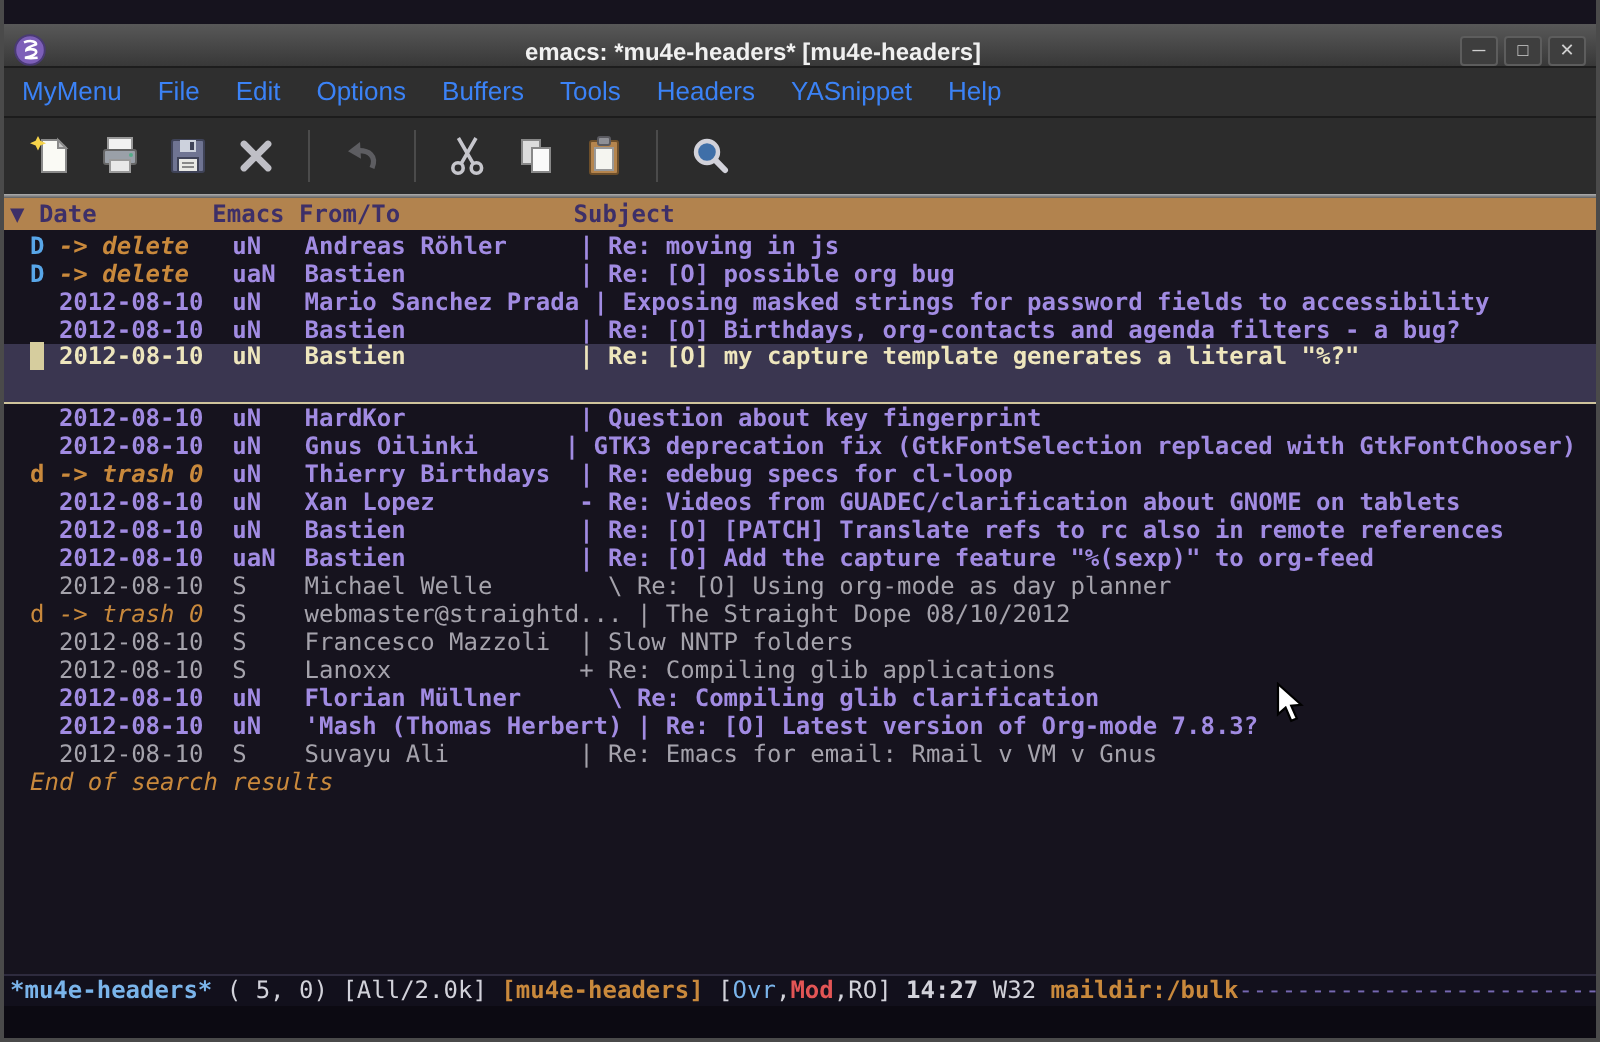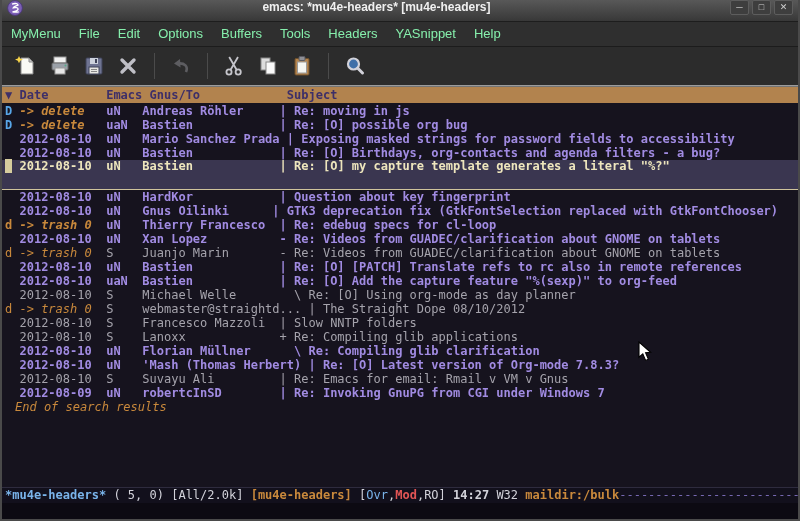--- a/index.html
+++ b/index.html
@@ -3,46 +3,46 @@
 <meta charset="utf-8">
 <style>
   * { box-sizing: border-box; margin: 0; padding: 0; }
   body { width: 800px; height: 521px; overflow: hidden; background: #222; font-family: "Liberation Sans", sans-serif; }
 
   .window { width: 800px; height: 521px; display: flex; flex-direction: column;
             border: 2px solid #4a4a4a; border-top: none; background: #16131e; position: relative; overflow: hidden; }
 
   
   .titlebar { flex: 0 0 22px; background: linear-gradient(#585858, #383838); border-bottom: 1px solid #1d1d1d;
-              display: flex; align-items: flex-start; padding: 0 5px; color: #f0f0f0; font-size: 12px; font-weight: bold; }
+              display: flex; align-items: flex-end; padding: 0 5px; color: #f0f0f0; font-size: 12px; font-weight: bold; margin-top: 12px; }
   .app-icon { width: 16px; height: 16px; display: inline-flex; }
   .title { flex: 1; text-align: center; white-space: nowrap; overflow: hidden; }
   .win-buttons { display: flex; gap: 3px; }
   .wbtn { width: 19px; height: 15px; background: #3e3e3e; border: 1px solid #5d5d5d; border-radius: 2px;
           color: #cfcfcf; font-size: 9px; line-height: 13px; text-align: center; font-weight: normal; }
 
   
   .menubar { flex: 0 0 24px; background: #2f2f2f; border-bottom: 1px solid #1c1c1c;
-             display: flex; align-items: center; color: #86efac; font-size: 13px; }
+             display: flex; align-items: center; color: #3b82f6; font-size: 13px; }
   .menu-item { padding: 0 9px; line-height: 24px; white-space: nowrap; }
 
   
   .toolbar { flex: 0 0 38px; background: #2c2c2c; display: flex; align-items: center; padding: 0 7px; }
   .tbtn { width: 34px; height: 30px; display: flex; align-items: center; justify-content: center; border-radius: 3px; }
   .tbtn.disabled { opacity: 0.45; }
   .tsep { width: 1px; height: 26px; background: #1e1e1e; border-right: 1px solid #4b4b4b; margin: 0 9px; }
   .frame-line { flex: 0 0 2px; background: linear-gradient(#b0b0b0, #606060); }
 
   
   .headerline { flex: 0 0 16px; background: #b2834e; color: #3d2f68;
                 font: bold 12px/16px "DejaVu Sans Mono", monospace; white-space: pre; padding-left: 3px; overflow: hidden; }
 
   
   .buffer { flex: 1; background: #16131e; font: 12px/14px "DejaVu Sans Mono", monospace; overflow: hidden; padding-top: 1px; }
-  .row { white-space: pre; height: 14px; padding-left: 3px; }
+  .row { white-space: pre; height: 14px; padding-left: 13px; }
   .row.unread { color: #a18be2; font-weight: bold; }
   .row.read   { color: #a5a3ac; }
   .row .action { color: #c9893c; font-style: italic; }
   .marker-D { color: #58a6e8; }
   .marker-d { color: #c9893c; }
   .row.current { background: #3a3650; color: #eee6bd !important; border-bottom: 1px solid #cfc49c; height: 30px; line-height: 13px; }
   .block-cursor { background: #d6cd9e; }
   .end-line { color: #c9893c; font-style: italic; white-space: pre; padding-left: 13px; height: 14px; }
 
   
@@ -147,44 +147,42 @@
     <span class="tbtn">
       <svg width="22" height="22" viewBox="0 0 22 22">
         <circle cx="9.5" cy="9" r="5.5" fill="#3f6fa8" stroke="#d2d2da" stroke-width="2.2"></circle>
         <line x1="13.8" y1="13.2" x2="18.5" y2="18" stroke="#d2d2da" stroke-width="3" stroke-linecap="round"></line>
       </svg>
     </span>
   </div>
 
   <div class="frame-line"></div>
 
-  <div class="headerline" id="headerline"><span>▼ </span><span>Date        </span><span>Emacs </span><span>Gnus/To            </span><span>Subject</span></div>
+  <div class="headerline" id="headerline"><span>▼ </span><span>Date        </span><span>Emacs </span><span>From/To            </span><span>Subject</span></div>
 
   <div class="buffer">
     <div id="rows">
         <div class="row unread"><span class="marker-D">D </span><span class="action">-&gt; delete   </span><span>uN   </span><span>Andreas Röhler     </span><span>| Re: moving in js</span></div>
         <div class="row unread"><span class="marker-D">D </span><span class="action">-&gt; delete   </span><span>uaN  </span><span>Bastien            </span><span>| Re: [O] possible org bug</span></div>
         <div class="row unread"><span>  </span><span>2012-08-10  </span><span>uN   </span><span>Mario Sanchez Prada </span><span>| Exposing masked strings for password fields to accessibility</span></div>
         <div class="row unread"><span>  </span><span>2012-08-10  </span><span>uN   </span><span>Bastien            </span><span>| Re: [O] Birthdays, org-contacts and agenda filters - a bug?</span></div>
         <div class="row unread current"><span class="block-cursor"> </span><span> </span><span>2012-08-10  </span><span>uN   </span><span>Bastien            </span><span>| Re: [O] my capture template generates a literal "%?"</span></div>
         <div class="row unread"><span>  </span><span>2012-08-10  </span><span>uN   </span><span>HardKor            </span><span>| Question about key fingerprint</span></div>
         <div class="row unread"><span>  </span><span>2012-08-10  </span><span>uN   </span><span>Gnus Oilinki      </span><span>| GTK3 deprecation fix (GtkFontSelection replaced with GtkFontChooser)</span></div>
-        <div class="row unread"><span class="marker-d">d </span><span class="action">-&gt; trash 0  </span><span>uN   </span><span>Thierry Francesco  </span><span>| Re: edebug specs for cl-loop</span></div>
+        <div class="row unread"><span class="marker-d">d </span><span class="action">-&gt; trash 0  </span><span>uN   </span><span>Thierry Birthdays  </span><span>| Re: edebug specs for cl-loop</span></div>
         <div class="row unread"><span>  </span><span>2012-08-10  </span><span>uN   </span><span>Xan Lopez          </span><span>- Re: Videos from GUADEC/clarification about GNOME on tablets</span></div>
-        <div class="row read"><span class="marker-d">d </span><span class="action">-&gt; trash 0  </span><span>S    </span><span>Juanjo Marin       </span><span>- Re: Videos from GUADEC/clarification about GNOME on tablets</span></div>
         <div class="row unread"><span>  </span><span>2012-08-10  </span><span>uN   </span><span>Bastien            </span><span>| Re: [O] [PATCH] Translate refs to rc also in remote references</span></div>
         <div class="row unread"><span>  </span><span>2012-08-10  </span><span>uaN  </span><span>Bastien            </span><span>| Re: [O] Add the capture feature "%(sexp)" to org-feed</span></div>
         <div class="row read"><span>  </span><span>2012-08-10  </span><span>S    </span><span>Michael Welle      </span><span>  \ Re: [O] Using org-mode as day planner</span></div>
         <div class="row read"><span class="marker-d">d </span><span class="action">-&gt; trash 0  </span><span>S    </span><span>webmaster@straightd... </span><span>| The Straight Dope 08/10/2012</span></div>
         <div class="row read"><span>  </span><span>2012-08-10  </span><span>S    </span><span>Francesco Mazzoli  </span><span>| Slow NNTP folders</span></div>
         <div class="row read"><span>  </span><span>2012-08-10  </span><span>S    </span><span>Lanoxx             </span><span>+ Re: Compiling glib applications</span></div>
         <div class="row unread"><span>  </span><span>2012-08-10  </span><span>uN   </span><span>Florian Müllner    </span><span>  \ Re: Compiling glib clarification</span></div>
         <div class="row unread"><span>  </span><span>2012-08-10  </span><span>uN   </span><span>'Mash (Thomas Herbert) </span><span>| Re: [O] Latest version of Org-mode 7.8.3?</span></div>
         <div class="row read"><span>  </span><span>2012-08-10  </span><span>S    </span><span>Suvayu Ali         </span><span>| Re: Emacs for email: Rmail v VM v Gnus</span></div>
-        <div class="row unread"><span>  </span><span>2012-08-09  </span><span>uN   </span><span>robertcInSD        </span><span>| Re: Invoking GnuPG from CGI under Windows 7</span></div>
       </div>
     <div class="end-line">End of search results</div>
   </div>
 
   <div class="modeline" id="modeline"><span style="color: rgb(122, 180, 234); font-weight: bold;">*mu4e-headers*</span><span style="color: rgb(210, 210, 218); font-weight: normal;"> ( 5, 0) </span><span style="color: rgb(210, 210, 218); font-weight: normal;">[All/2.0k] </span><span style="color: rgb(201, 137, 60); font-weight: bold;">[mu4e-headers]</span><span style="color: rgb(210, 210, 218); font-weight: normal;"> [</span><span style="color: rgb(122, 180, 234); font-weight: normal;">Ovr</span><span style="color: rgb(210, 210, 218); font-weight: normal;">,</span><span style="color: rgb(226, 85, 85); font-weight: bold;">Mod</span><span style="color: rgb(210, 210, 218); font-weight: normal;">,</span><span style="color: rgb(210, 210, 218); font-weight: normal;">RO</span><span style="color: rgb(210, 210, 218); font-weight: normal;">] </span><span style="color: rgb(210, 210, 218); font-weight: bold;">14:27</span><span style="color: rgb(210, 210, 218); font-weight: normal;"> W32 </span><span style="color: rgb(201, 137, 60); font-weight: bold;">maildir:/bulk</span><span style="color: rgb(118, 104, 178); font-weight: normal;">--------------------------------------------</span></div>
 
   <div class="minibuffer"></div>
 
   <svg class="mouse-cursor" width="15" height="22" viewBox="0 0 15 22">
     <path d="M1 1 L1 16.2 L4.8 12.8 L7.6 19.4 L10.4 18.2 L7.6 11.8 L12.6 11.4 Z" fill="#ffffff" stroke="#000000" stroke-width="1.1"></path>

